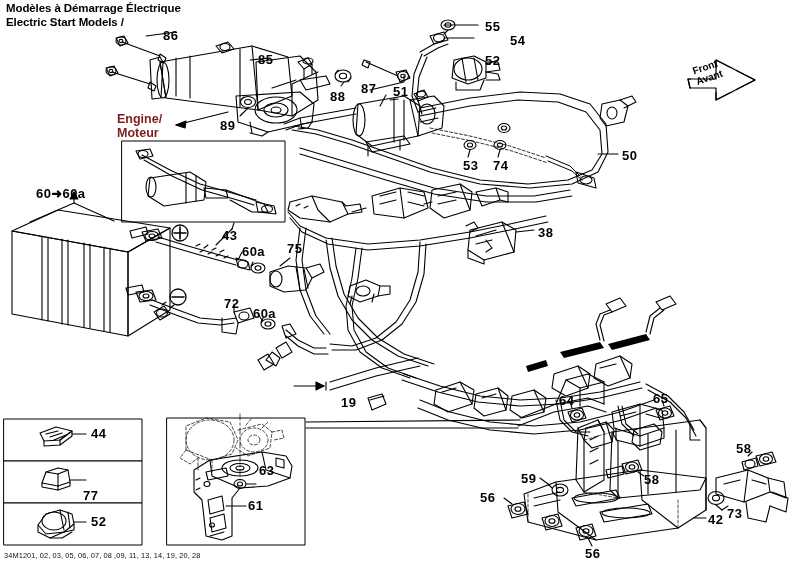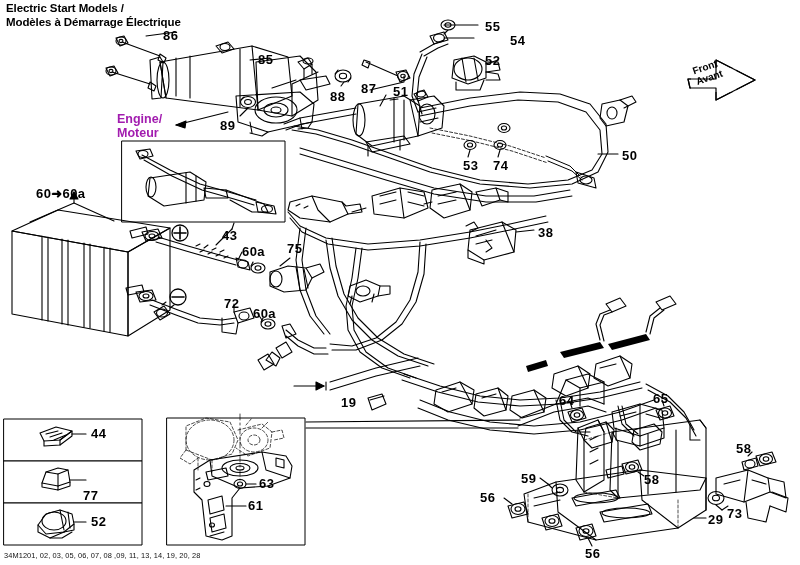--- a/index.html
+++ b/index.html
@@ -51,21 +51,21 @@
     font-size: 13px;
     font-weight: bold;
     color: #000;
     white-space: nowrap;
     letter-spacing: 0.4px;
   }
   .lbl {
     position: absolute;
     font-size: 12.5px;
     font-weight: bold;
-    color: #a21caf;
+    color: #7f1d1d;
     line-height: 14px;
     white-space: nowrap;
   }
   .lbl div { white-space: nowrap; }
   .fa {
     position: absolute;
     font-size: 10px;
     font-weight: bold;
     line-height: 10.5px;
     color: #000;
@@ -683,22 +683,22 @@
         <ellipse cx="240" cy="484" rx="6" ry="4.5"></ellipse>
         <ellipse cx="240" cy="484" rx="2.6" ry="2"></ellipse>
       </g>
       <path d="M246,484 L256,484"></path>
       <path d="M226,506 L246,506"></path>
 
     </g>
   </svg>
 
   <div class="ttl">
+    <div>Modèles à Démarrage Électrique</div>
     <div>Electric Start Models /</div>
-    <div>Modèles à Démarrage Électrique</div>
   </div>
 
   <div class="fa" style="left:694px; top:62px;">
     <div>Front</div>
     <div>Avant</div>
   </div>
 
   <div class="lbl" style="left:117px; top:112px;">
     <div>Engine/</div>
     <div>Moteur</div>
@@ -729,22 +729,22 @@
   <div class="cal" style="left:538px; top:225px;">38</div>
   <div class="cal" style="left:341px; top:395px;">19</div>
   <div class="cal" style="left:559px; top:393px;">64</div>
   <div class="cal" style="left:653px; top:391px;">65</div>
   <div class="cal" style="left:736px; top:441px;">58</div>
   <div class="cal" style="left:644px; top:472px;">58</div>
   <div class="cal" style="left:521px; top:471px;">59</div>
   <div class="cal" style="left:480px; top:490px;">56</div>
   <div class="cal" style="left:585px; top:546px;">56</div>
   <div class="cal" style="left:727px; top:506px;">73</div>
-  <div class="cal" style="left:708px; top:512px;">29</div>
+  <div class="cal" style="left:708px; top:512px;">42</div>
   <div class="cal" style="left:91px;  top:426px;">44</div>
   <div class="cal" style="left:83px;  top:472px;margin-top:16px;">77</div>
   <div class="cal" style="left:91px;  top:514px;">52</div>
-  <div class="cal" style="left:259px; top:476px;">63</div>
+  <div class="cal" style="left:259px; top:463px;">63</div>
   <div class="cal" style="left:248px; top:498px;">61</div>
 
   <div class="foot">34M1201, 02, 03, 05, 06, 07, 08 ,09, 11, 13, 14, 19, 20, 28</div>
 
 </div>
 
 </body></html>

